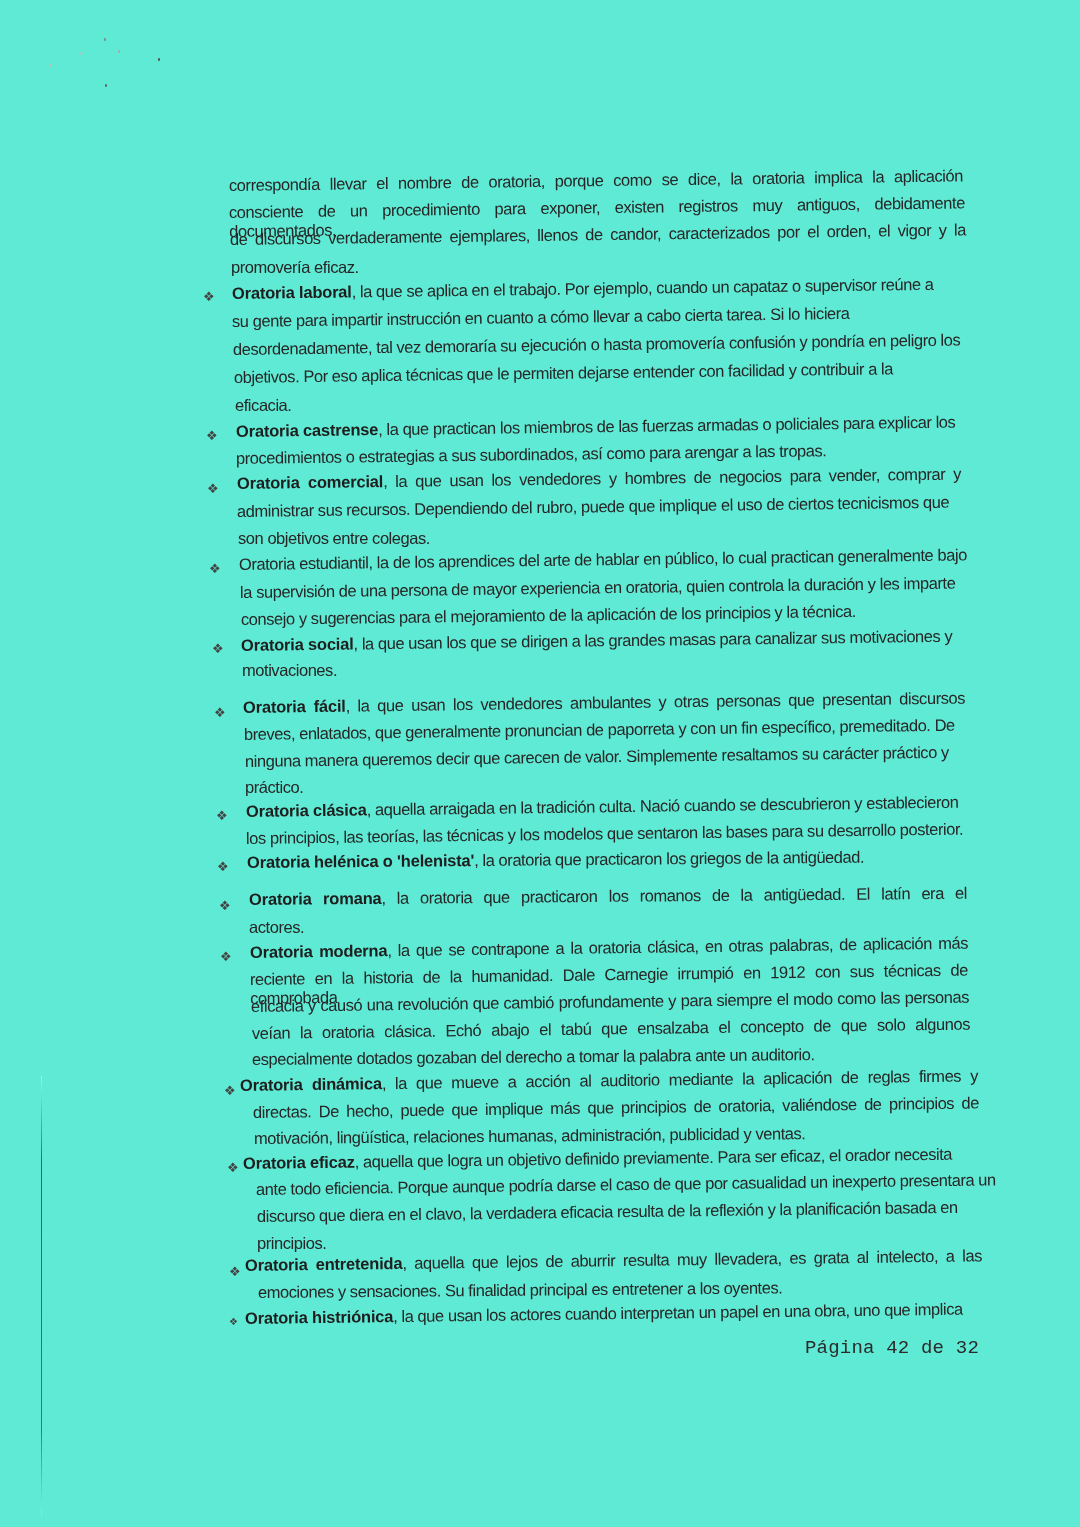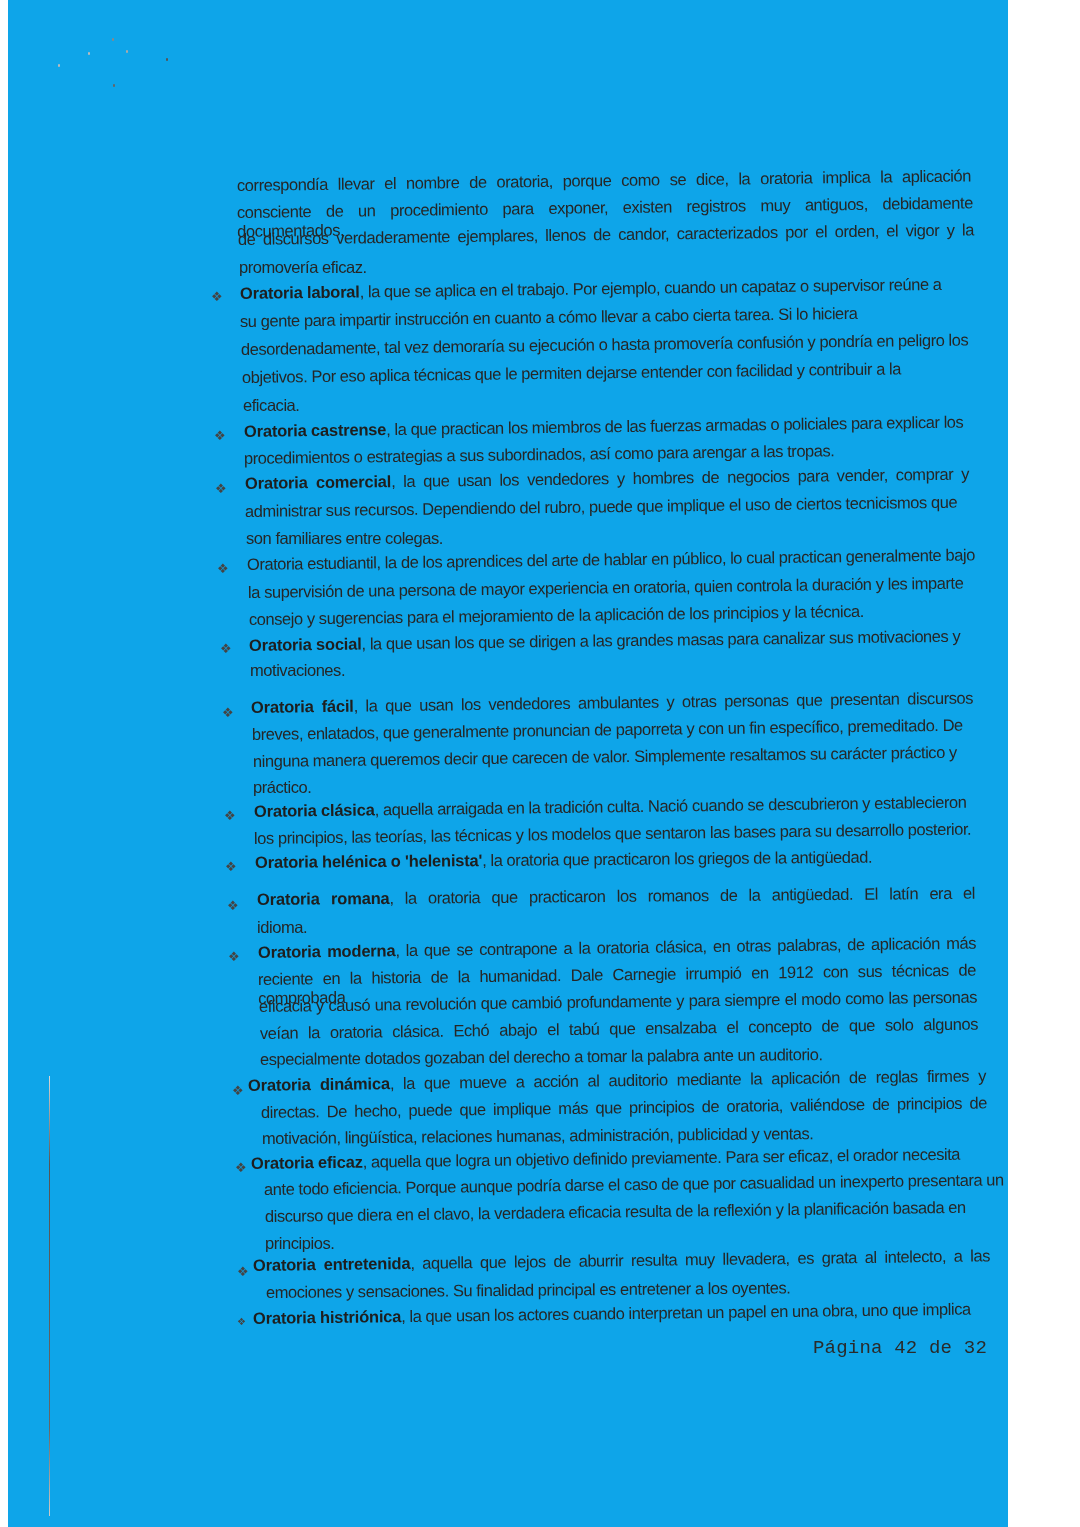--- a/index.html
+++ b/index.html
@@ -1,17 +1,17 @@
 <!DOCTYPE html>
 <html><head>
 <meta charset="utf-8">
 <style>
   html, body { margin: 0; padding: 0; background: #ffffff; }
   body { width: 1080px; height: 1527px; position: relative; overflow: hidden; }
-  .page { position: absolute; left: 8px; top: 0; width: 1000px; height: 1527px; background: #0ea5e9; }
+  .page { position: absolute; left: 0; top: 0; width: 1080px; height: 1527px; background: #5eead4; }
   .line {
     position: absolute;
     font-family: "Liberation Sans Narrow", "Liberation Sans", sans-serif;
     font-size: 16.5px;
     color: #262626;
     white-space: nowrap;
     letter-spacing: -0.45px;
     transform-origin: left center;
   }
   .line.just { text-align: justify; text-align-last: justify; white-space: normal; }
@@ -58,21 +58,21 @@
   <div class="line" style="left:234px;top:368px;transform:rotate(-0.75deg)">objetivos. Por eso aplica técnicas que le permiten dejarse entender con facilidad y contribuir a la</div>
   <div class="line" style="left:235px;top:396px;text-align:center;">eficacia.</div>
 
   <span class="bullet" style="left:206px;top:428px">❖</span>
   <div class="line" style="left:236px;top:422px;transform:rotate(-0.75deg)"><span class="term">Oratoria castrense</span><span>, la que practican los miembros de las fuerzas armadas o policiales para explicar los</span></div>
   <div class="line" style="left:236px;top:449px;transform:rotate(-0.75deg)">procedimientos o estrategias a sus subordinados, así como para arengar a las tropas.</div>
 
   <span class="bullet" style="left:207px;top:481px">❖</span>
   <div class="line just" style="left:237px;top:474px;width:724px;transform:rotate(-0.75deg)"><span class="term">Oratoria comercial</span><span>, la que usan los vendedores y hombres de negocios para vender, comprar y</span></div>
   <div class="line" style="left:237px;top:502px;transform:rotate(-0.75deg)">administrar sus recursos. Dependiendo del rubro, puede que implique el uso de ciertos tecnicismos que</div>
-  <div class="line" style="left:238px;top:529px;">son familiares entre colegas.</div>
+  <div class="line" style="left:238px;top:529px;">son objetivos entre colegas.</div>
 
   <span class="bullet" style="left:209px;top:561px">❖</span>
   <div class="line" style="left:239px;top:555px;transform:rotate(-0.75deg)"><span>Oratoria estudiantil</span><span>, la de los aprendices del arte de hablar en público, lo cual practican generalmente bajo</span></div>
   <div class="line" style="left:240px;top:583px;transform:rotate(-0.75deg)">la supervisión de una persona de mayor experiencia en oratoria,  quien controla la duración y les imparte</div>
   <div class="line" style="left:241px;top:610px;transform:rotate(-0.75deg)">consejo y sugerencias para el mejoramiento de la aplicación de los principios y la técnica.</div>
 
   <span class="bullet" style="left:212px;top:641px">❖</span>
   <div class="line" style="left:241px;top:636px;transform:rotate(-0.75deg)"><span class="term">Oratoria social</span><span>, la que usan los que se dirigen a las grandes masas para canalizar sus motivaciones y</span></div>
   <div class="line" style="left:242px;top:661px;">motivaciones.</div>
 
@@ -84,21 +84,21 @@
 
   <span class="bullet" style="left:216px;top:808px">❖</span>
   <div class="line" style="left:246px;top:802px;transform:rotate(-0.75deg)"><span class="term">Oratoria clásica</span><span>, aquella arraigada en la tradición culta. Nació cuando se descubrieron y establecieron</span></div>
   <div class="line" style="left:246px;top:829px;transform:rotate(-0.75deg)">los principios, las teorías, las técnicas y los modelos que sentaron las bases para su desarrollo posterior.</div>
 
   <span class="bullet" style="left:217px;top:859px">❖</span>
   <div class="line" style="left:247px;top:853px;transform:rotate(-0.5deg)"><span class="term">Oratoria helénica o 'helenista'</span><span>, la oratoria que practicaron los griegos de la antigüedad.</span></div>
 
   <span class="bullet" style="left:219px;top:898px">❖</span>
   <div class="line just" style="left:249px;top:890px;width:718px;transform:rotate(-0.5deg)"><span class="term">Oratoria romana</span><span>, la oratoria que practicaron los romanos de  la antigüedad. El latín era el</span></div>
-  <div class="line" style="left:249px;top:918px;">idioma.</div>
+  <div class="line" style="left:249px;top:918px;">actores.</div>
 
   <span class="bullet" style="left:220px;top:949px">❖</span>
   <div class="line just" style="left:250px;top:943px;width:718px;transform:rotate(-0.75deg)"><span class="term">Oratoria moderna</span><span>, la que se contrapone a la oratoria clásica, en otras palabras, de aplicación más</span></div>
   <div class="line just" style="left:250px;top:970px;width:718px;transform:rotate(-0.75deg)">reciente en la historia de la humanidad. Dale Carnegie irrumpió en 1912 con sus técnicas de comprobada</div>
   <div class="line just" style="left:251px;top:997px;width:718px;transform:rotate(-0.75deg)">eficacia y causó una revolución que cambió profundamente y para siempre el modo como  las  personas</div>
   <div class="line just" style="left:252px;top:1024px;width:718px;transform:rotate(-0.75deg)">veían la  oratoria clásica.  Echó abajo  el  tabú que ensalzaba el concepto de que solo algunos</div>
   <div class="line" style="left:252px;top:1050px;transform:rotate(-0.5deg)">especialmente dotados gozaban del derecho a tomar la palabra ante un auditorio.</div>
 
   <span class="bullet" style="left:224px;top:1083px">❖</span>
   <div class="line just" style="left:240px;top:1076px;width:738px;transform:rotate(-0.75deg)"><span class="term">Oratoria dinámica</span><span>, la que mueve a acción al auditorio mediante  la aplicación de reglas firmes y</span></div>

